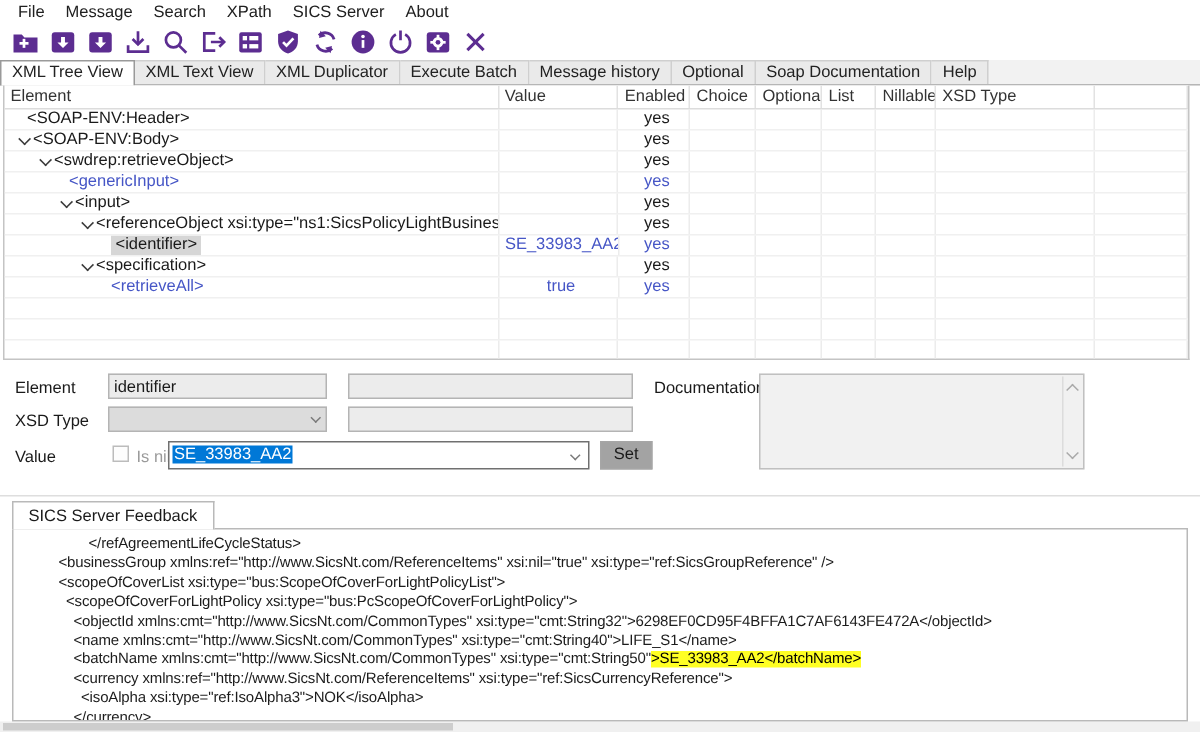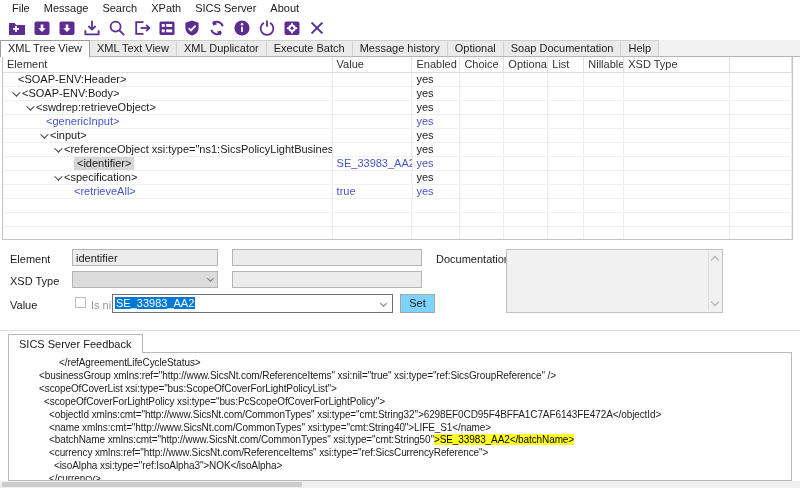--- a/index.html
+++ b/index.html
@@ -17,38 +17,38 @@
 
   
   .tabstrip { position:absolute; left:0; top:40px; width:800px; height:17px; background:#f2f2f2; display:flex; align-items:flex-end; border-bottom:1px solid #b6b6b6; }
   .tab { height:16px; line-height:15px; padding:0 7px; font-size:11px; color:#222; background:#eaeaea; border-right:1px solid #cfcfcf; border-top:1px solid #cfcfcf; cursor:default; white-space:nowrap; }
   .tab.active { background:#fff; height:17px; border:1px solid #9a9a9a; border-bottom:none; margin-bottom:-1px; }
 
   
   .treetable { position:absolute; left:2px; top:57px; width:791px; height:183px; background:#fff; border:1px solid #c4c4c4; border-top:none; overflow:hidden; }
   .tt-header { display:flex; height:16px; border-bottom:1px solid #dcdcdc; }
   .tt-header .hc { font-size:11px; color:#333; padding:1px 0 0 4px; border-right:1px solid #e2e2e2; overflow:hidden; white-space:nowrap; }
-  .tt-row { display:flex; height:14px; border-bottom:1px solid #f0f0f0; }
+  .tt-row { display:flex; height:14px; border-bottom:1px solid #f0f0f0;text-align:center; }
   .tt-row .c { border-right:1px solid #ececec; overflow:hidden; white-space:nowrap; font-size:11px; line-height:13px; padding-left:4px; }
   .tt-row .c.elem { display:flex; align-items:center; padding-left:0; }
   .chev { display:inline-block; width:6px; height:6px; border-right:1.4px solid #3a3a3a; border-bottom:1.4px solid #3a3a3a; transform:rotate(45deg) translateY(-2px); margin:0 4px 0 1px; flex:none; }
   .chevsp { display:inline-block; width:7px; flex:none; }
   .blue { color:#4656c6; }
   .chip { background:#d6d6d6; padding:0 3px; }
 
   
   .formarea { position:absolute; left:0; top:240px; width:800px; height:92px; background:#fff; }
   .flabel { position:absolute; font-size:11px; color:#1a1a1a; }
   .fbox { position:absolute; background:#ececec; border:1px solid #b4b4b4; }
   .fdrop { position:absolute; background:#dcdcdc; border:1px solid #b4b4b4; }
   .fdrop .dchev, .combo .dchev { position:absolute; right:4px; top:4px; width:5px; height:5px; border-right:1.3px solid #7a7a7a; border-bottom:1.3px solid #7a7a7a; transform:rotate(45deg); }
   .fbox input { width:100%; height:100%; border:none; background:transparent; font-family:"Liberation Sans",sans-serif; font-size:11px; padding:0 3px; color:#1a1a1a; outline:none; }
   .combo { position:absolute; background:#fff; border:1px solid #707070; font-size:11px; line-height:16px; padding-left:2px; }
   .combo .sel { background:#0078d7; color:#fff; padding:0 1px; }
-  .setbtn { position:absolute; background:#7dd3fc; border:1px solid #a6a6a6; font-size:11px; text-align:center; line-height:17px; color:#1a1a1a; }
+  .setbtn { position:absolute; background:#a3a3a3; border:1px solid #a6a6a6; font-size:11px; text-align:center; line-height:17px; color:#1a1a1a; }
   .cb { position:absolute; width:11px; height:11px; border:1px solid #bcbcbc; background:#fdfdfd; }
   .cblabel { position:absolute; font-size:11px; color:#9a9a9a; }
   .docarea { position:absolute; background:#f1f1f1; border:1px solid #c0c0c0; }
   .docscroll { position:absolute; right:1px; top:1px; bottom:1px; width:13px; background:#f1f1f1; border-left:1px solid #dcdcdc; }
   .docscroll .arr { position:absolute; left:3px; width:6px; height:6px; border-right:1.2px solid #a9a9a9; border-bottom:1.2px solid #a9a9a9; }
   .docscroll .up { top:6px; transform:rotate(-135deg); }
   .docscroll .dn { bottom:6px; transform:rotate(45deg); }
 
   
   .fb-divider { position:absolute; left:0; top:330px; width:800px; height:1px; background:#dedede; }

